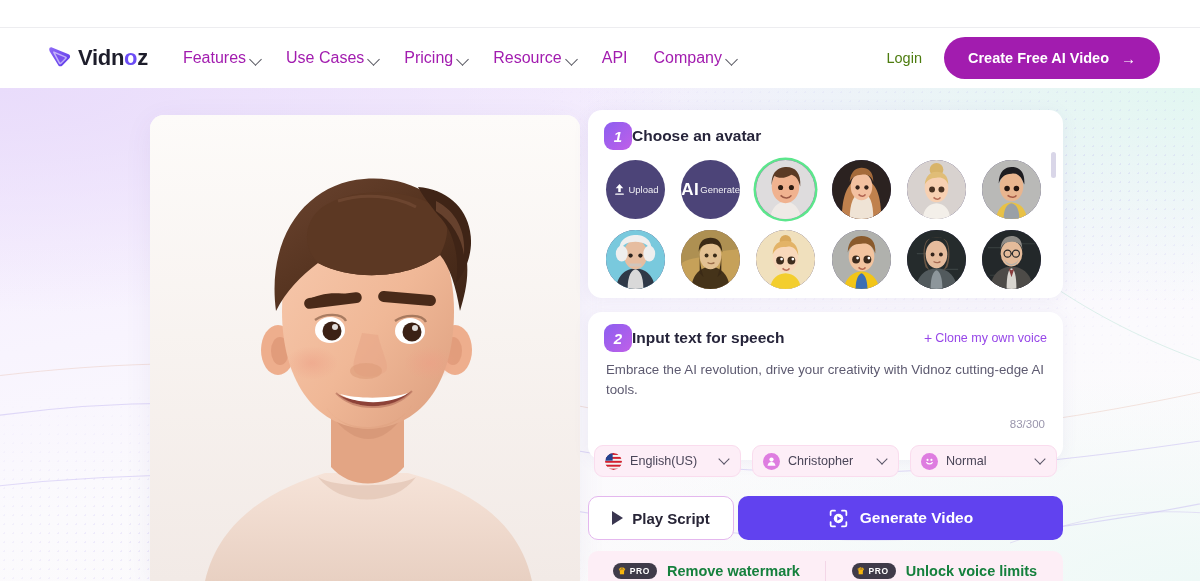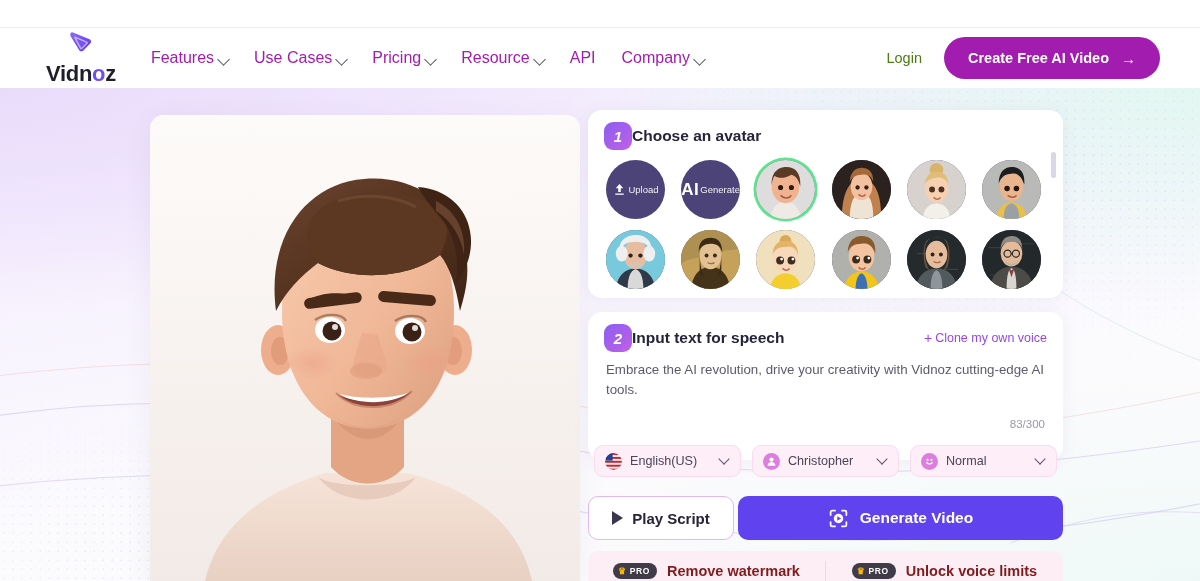--- a/index.html
+++ b/index.html
@@ -20,21 +20,21 @@
   
   .navbar {
     height: 60px;
     background: #ffffff;
     display: flex;
     align-items: center;
     padding: 0 40px 0 46px;
     position: relative;
     z-index: 40;
   }
-  .brand { display: flex; align-items: center; gap: 4px; margin-right: 22px; flex-direction: column; }
+  .brand { display: flex; align-items: center; gap: 4px; margin-right: 22px; }
   .brand-mark { width: 28px; height: 28px; position: relative; }
   .brand-text {
     font-size: 22px; font-weight: 700; color: #1d1d2b;
     letter-spacing: -0.3px;
   }
   .brand-text .o { color: #6c4df6; }
 
   .nav-links { display: flex; align-items: center; gap: 0px; }
   .nav-item {
     display: flex; align-items: flex-end; gap: 5px;
@@ -212,21 +212,21 @@
     flex: 1; display: flex; align-items: center; justify-content: center;
     gap: 10px; cursor: pointer; height: 100%;
   }
   .pro-divider { width: 1px; height: 20px; background: #f3d6e7; }
   .pro-pill {
     background: #3f3b49; color: #fff; border-radius: 9px;
     font-size: 8.5px; font-weight: 700; letter-spacing: .6px;
     padding: 3px 7px 3px 5px; display: flex; align-items: center; gap: 3px;
   }
   .crown { color: #f7b60e; font-size: 9px; line-height: 1; }
-  .pro-label { font-size: 14.5px; font-weight: 700; color: #7f1d1d; white-space: nowrap; }
+  .pro-label { font-size: 14.5px; font-weight: 700; color: #15803d; white-space: nowrap; }
 </style>
 </head>
 <body>
 
 <div class="top-strip"></div>
 
 <div class="navbar">
 
   <div class="brand">
     <span class="brand-mark">

